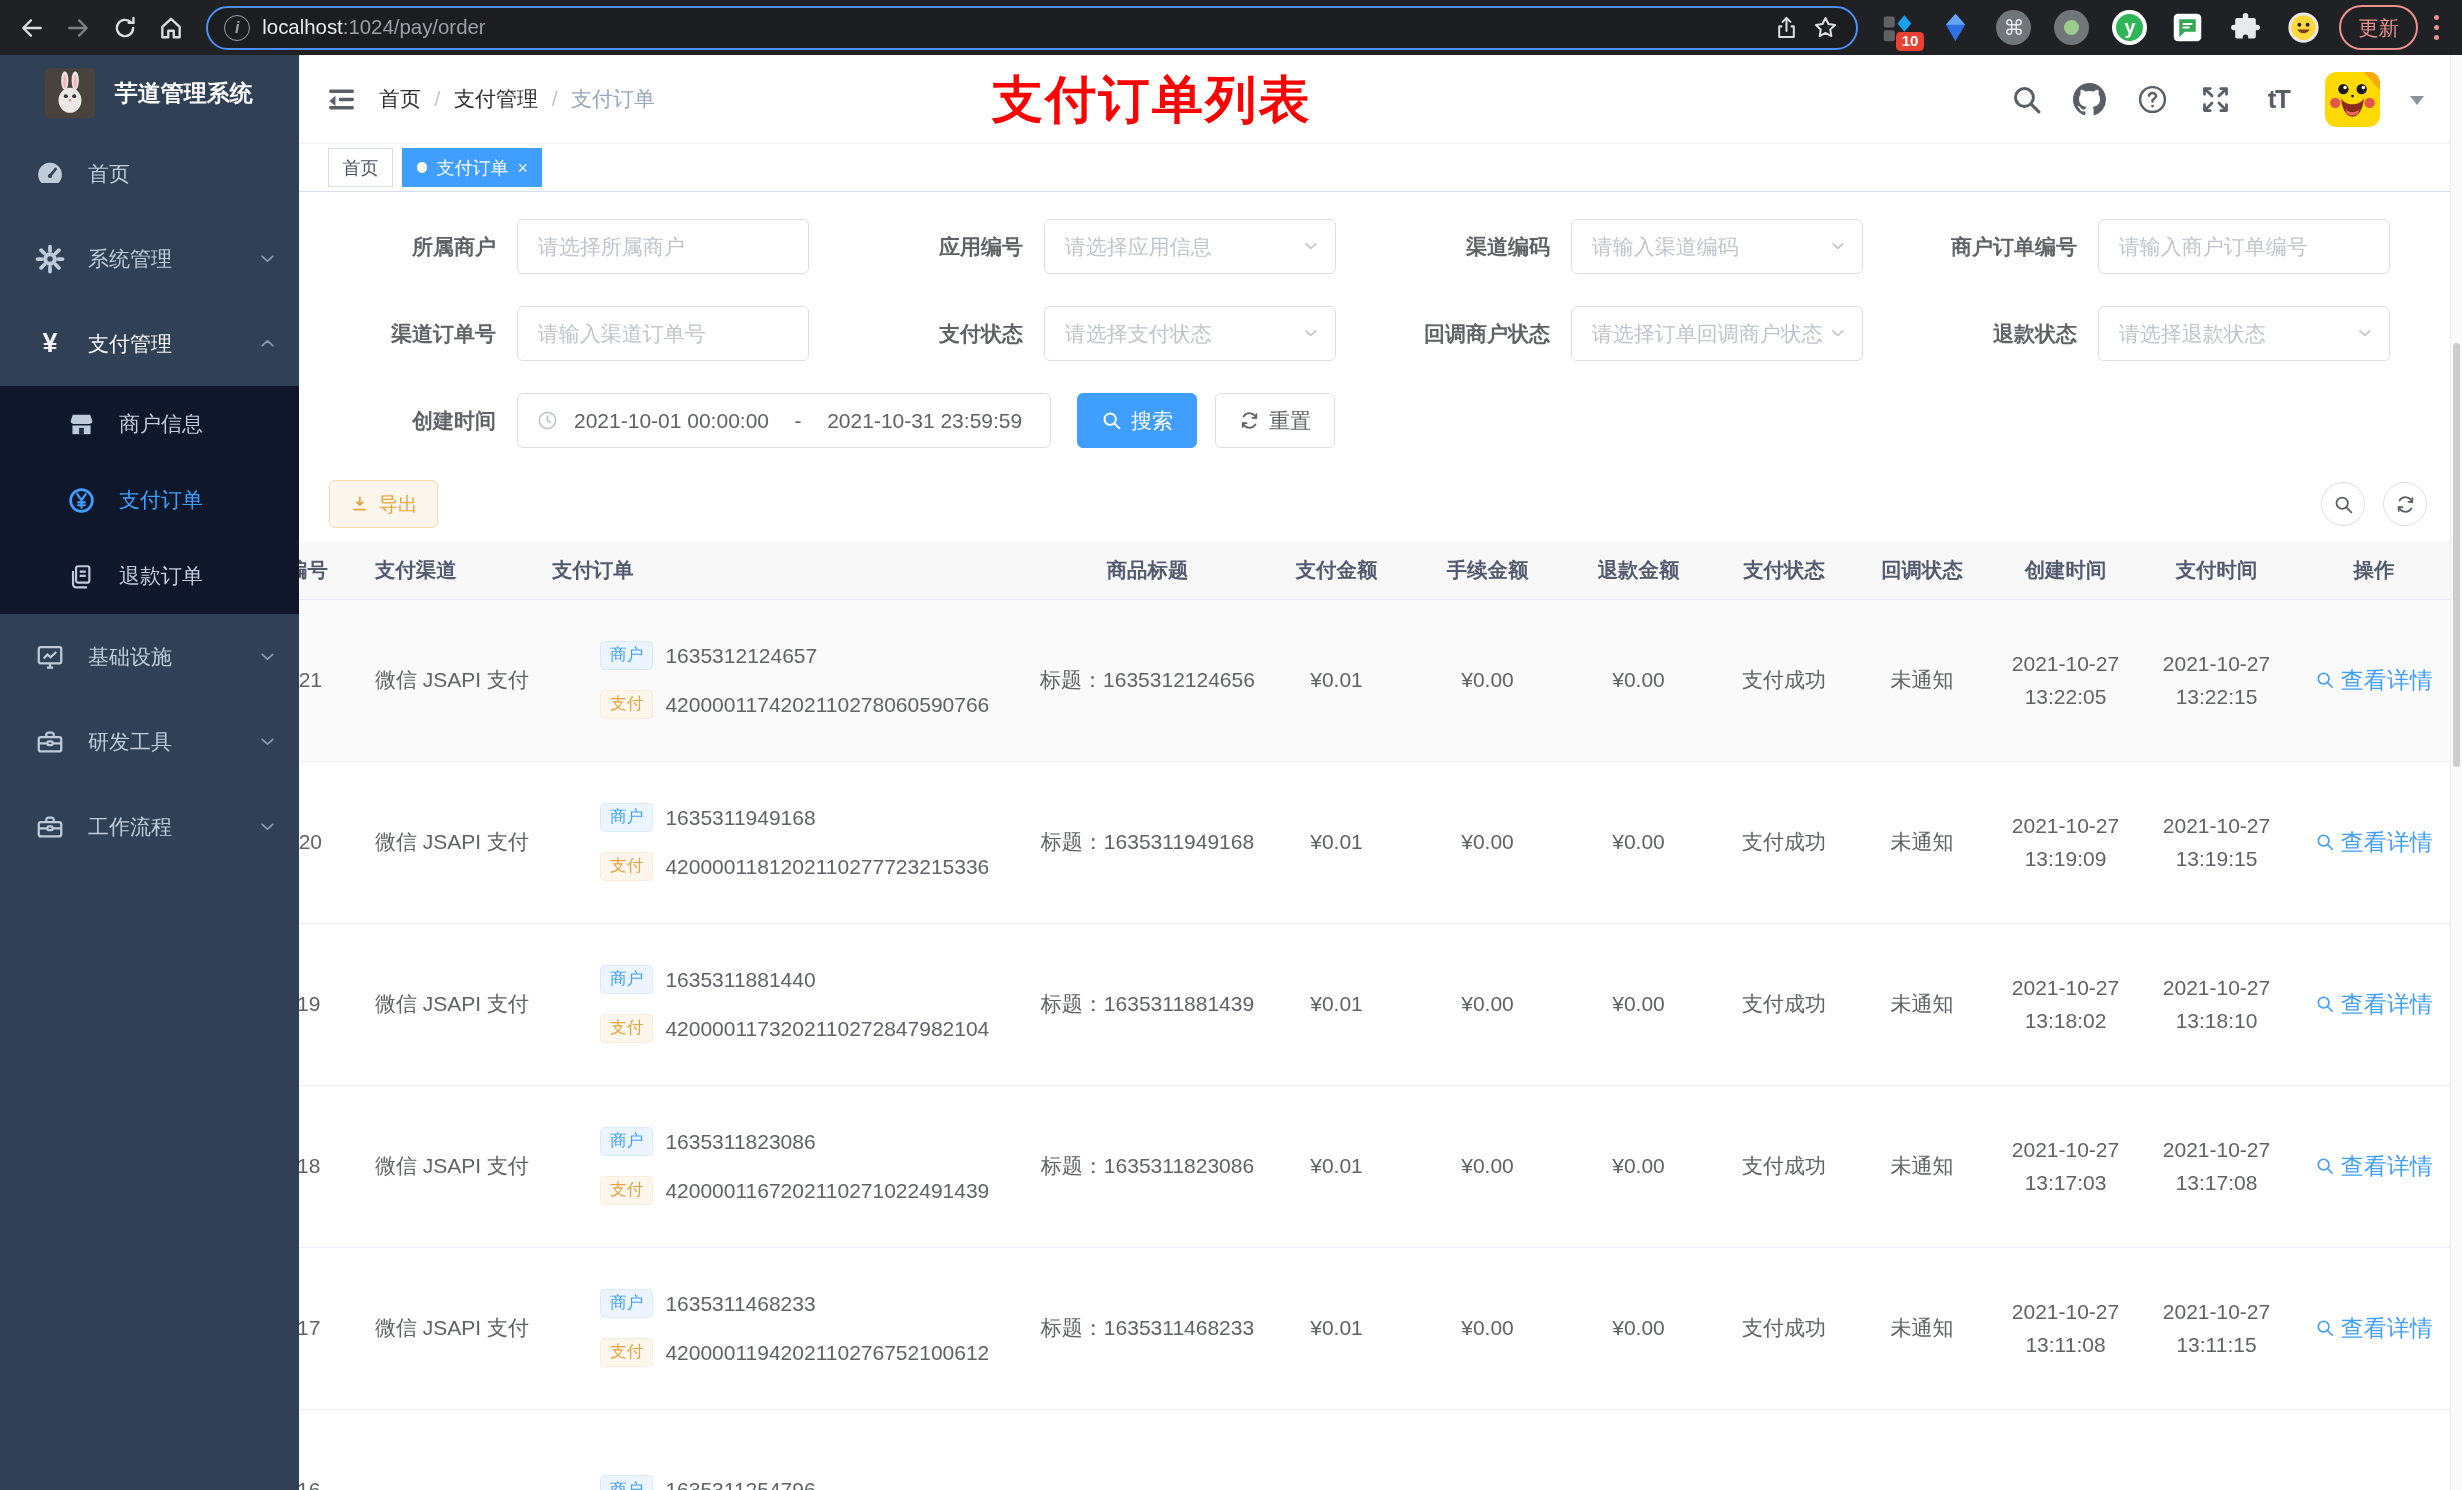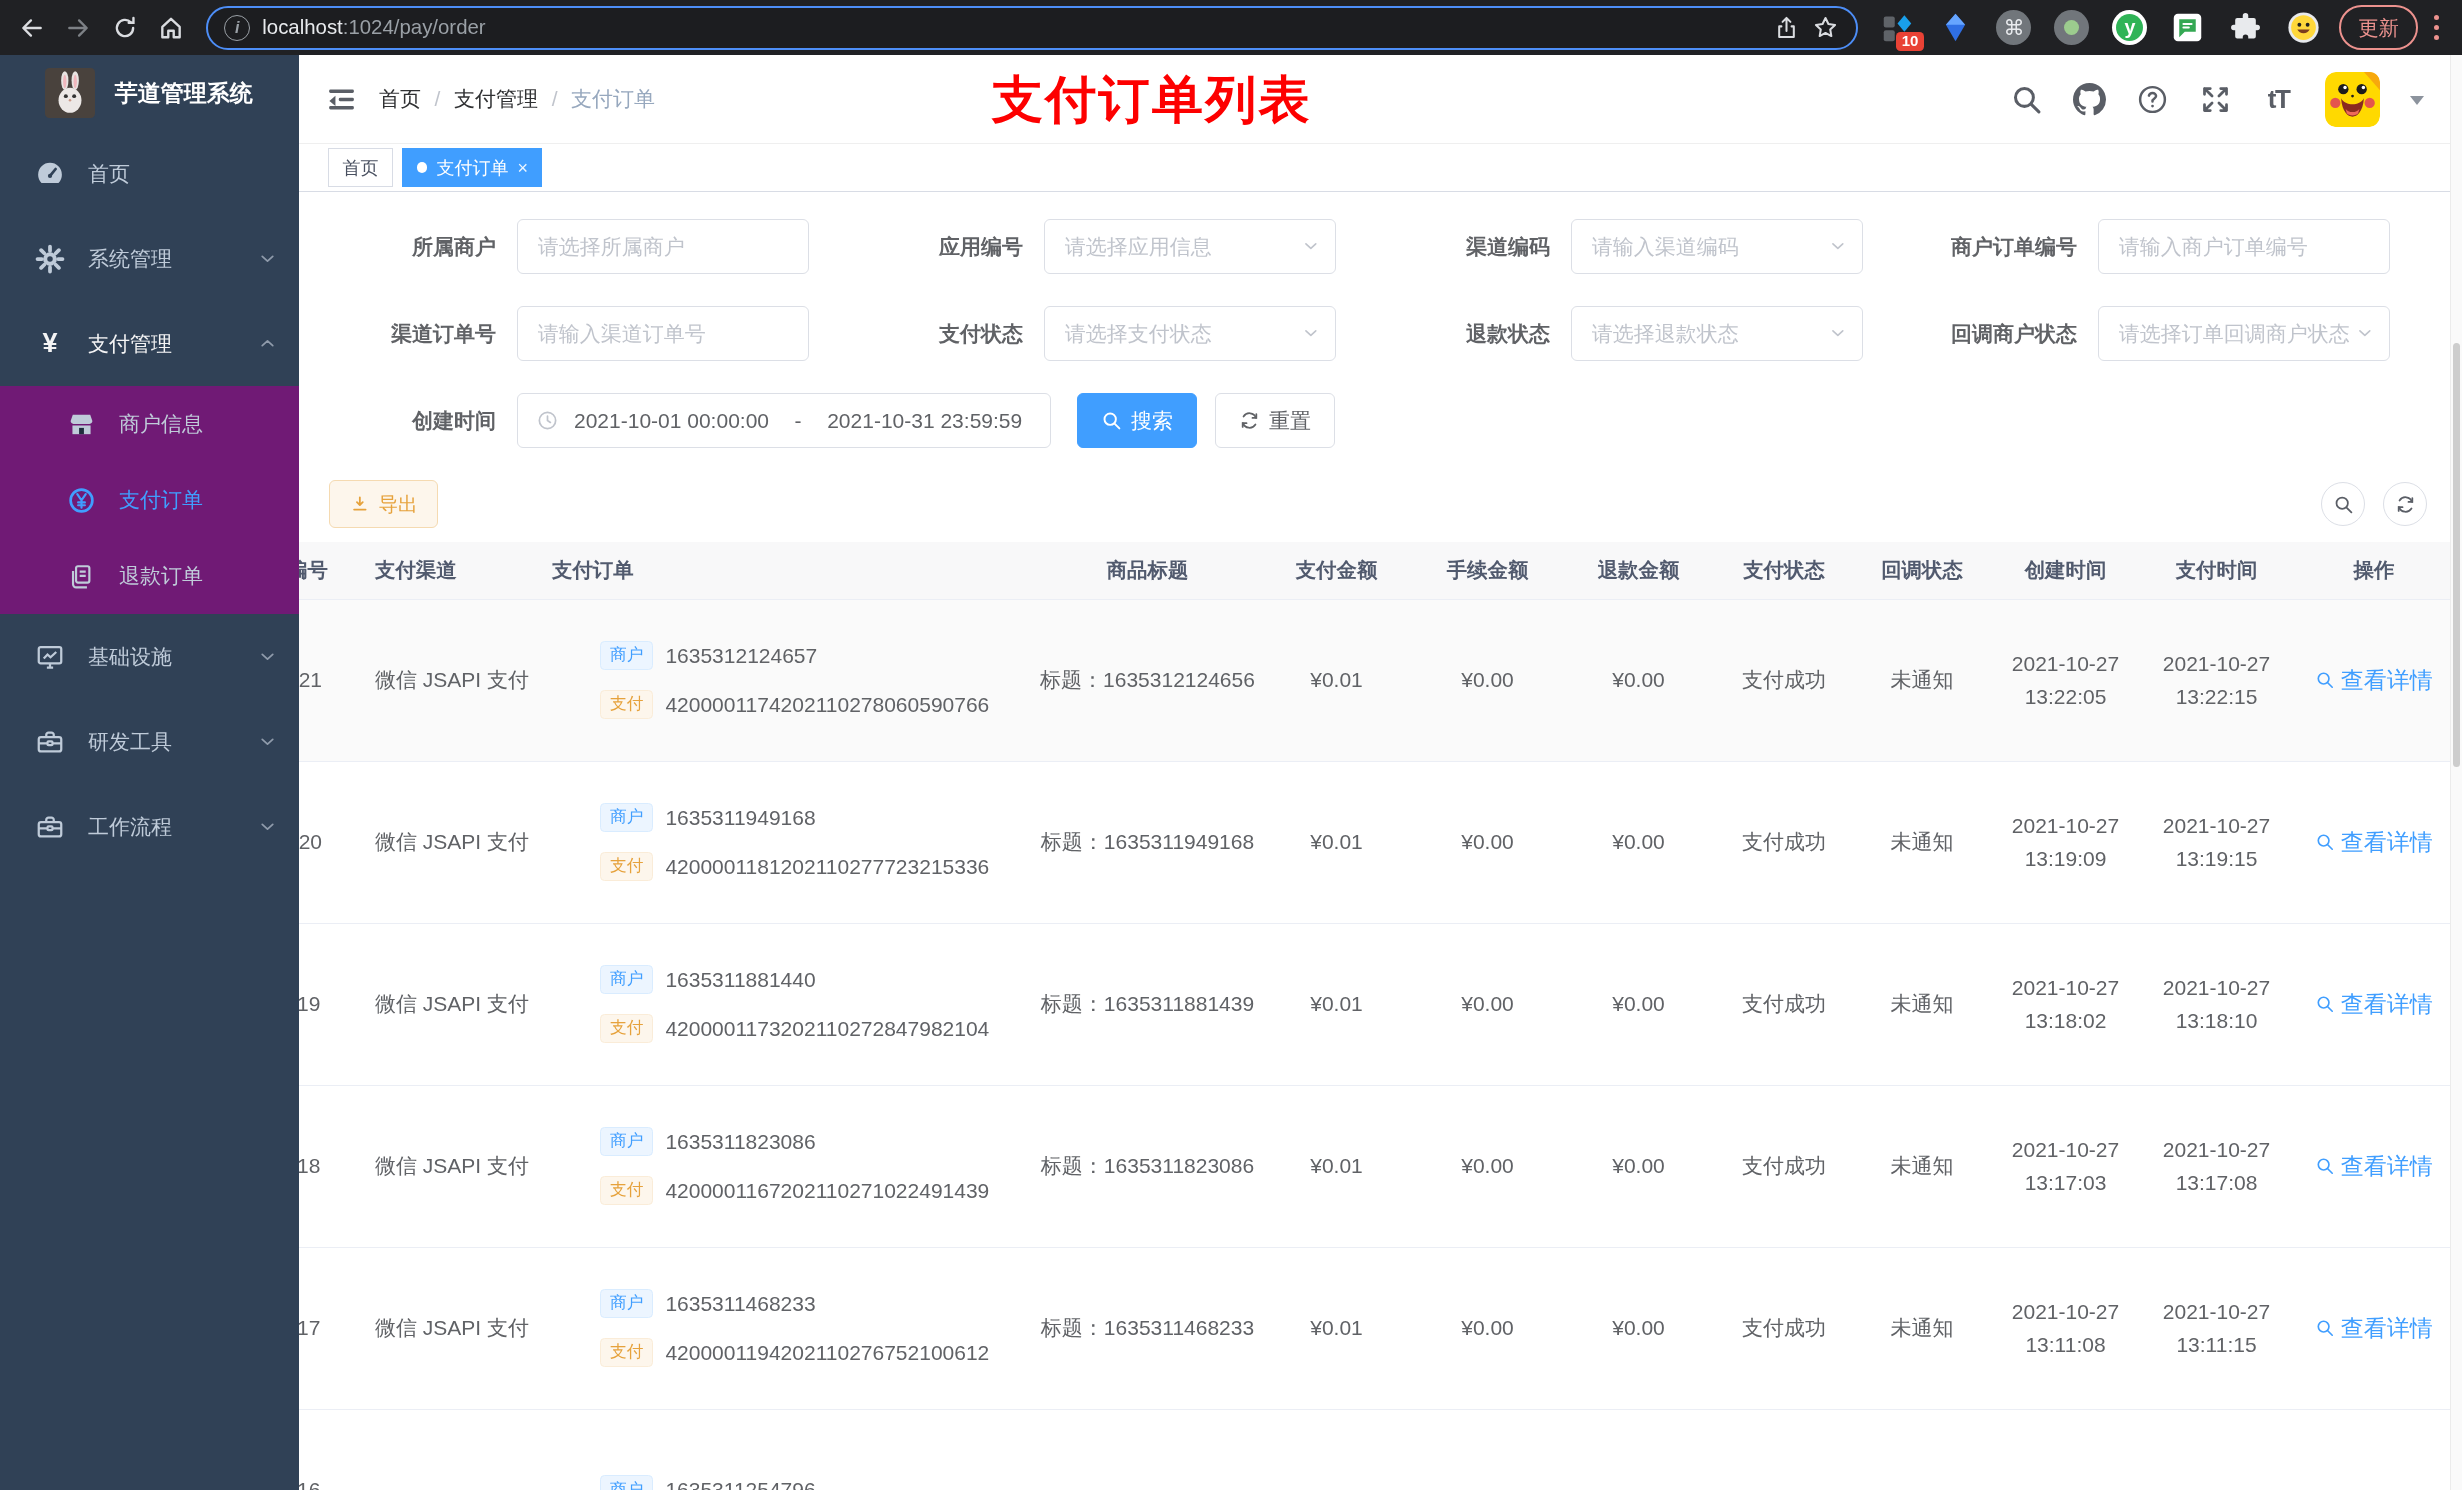--- a/index.html
+++ b/index.html
@@ -43,21 +43,21 @@
   .logo-img svg { width:100%; height:100%; display:block;}
   .logo-title { font-size:23px; font-weight:700; color:#fff; white-space:nowrap;}
   .menu-item { height:85px; display:flex; align-items:center; padding:0 21px 0 35px; font-size:21px; color:#bfcbd9; cursor:pointer;}
   .menu-item .mi-icon { width:30px; height:30px; margin-right:23px; flex:none; display:grid; place-items:center;}
   .mi-icon svg { width:100%; height:100%; }
   .yen-glyph { font-size:27px; font-weight:700; line-height:1;}
   .menu-item .label { flex:1; white-space:nowrap;}
   .chev { width:21px; height:21px; color:#8f9bab; flex:none;}
   .chev svg { width:100%; height:100%;}
   .menu-item.active-trail { color:#f4f4f5; }
-  .submenu { background:#701a75; }
+  .submenu { background:#0f172a; }
   .sub-item { height:76px; display:flex; align-items:center; padding-left:67px; font-size:21px; color:#bfcbd9; cursor:pointer;}
   .sub-item .mi-icon { width:29px; height:29px; margin-right:23px; flex:none;}
   .sub-item.active { color:#409eff; }
 
   
   .main { flex:1; display:flex; flex-direction:column; min-width:0; background:#fff;}
   .navbar { height:89px; display:flex; align-items:center; padding:0 38px 0 26px; position:relative; border-bottom:0.8px solid #efefef;}
   .hamburger { width:33px; height:33px; color:#5a5e66; margin-right:21px; cursor:pointer; flex:none;}
   .hamburger svg { width:100%; height:100%; }
   .breadcrumb { display:flex; align-items:center; gap:13.6px; font-size:21px; color:#303133; white-space:nowrap;}
@@ -502,32 +502,32 @@
           <div class="ffield">
             <label class="flabel">支付状态</label>
             <div class="fctrl">
               <input class="fin" placeholder="请选择支付状态" style="">
               <span class="sel-arrow"><svg viewBox="0 0 24 24" fill="none" stroke="currentColor" stroke-width="2" stroke-linecap="round" stroke-linejoin="round">
                     <path d="M6 9.5l6 5.5 6-5.5"></path>
                   </svg></span>
             </div>
           </div>
           <div class="ffield">
+            <label class="flabel">回调商户状态</label>
+            <div class="fctrl">
+              <input class="fin" placeholder="请选择订单回调商户状态" style="">
+              <span class="sel-arrow"><svg viewBox="0 0 24 24" fill="none" stroke="currentColor" stroke-width="2" stroke-linecap="round" stroke-linejoin="round">
+                    <path d="M6 9.5l6 5.5 6-5.5"></path>
+                  </svg></span>
+            </div>
+          </div>
+          <div class="ffield">
             <label class="flabel">退款状态</label>
             <div class="fctrl">
               <input class="fin" placeholder="请选择退款状态" style="">
-              <span class="sel-arrow"><svg viewBox="0 0 24 24" fill="none" stroke="currentColor" stroke-width="2" stroke-linecap="round" stroke-linejoin="round">
-                    <path d="M6 9.5l6 5.5 6-5.5"></path>
-                  </svg></span>
-            </div>
-          </div>
-          <div class="ffield">
-            <label class="flabel">回调商户状态</label>
-            <div class="fctrl">
-              <input class="fin" placeholder="请选择订单回调商户状态" style="">
               <span class="sel-arrow"><svg viewBox="0 0 24 24" fill="none" stroke="currentColor" stroke-width="2" stroke-linecap="round" stroke-linejoin="round">
                     <path d="M6 9.5l6 5.5 6-5.5"></path>
                   </svg></span>
             </div>
           </div>
         </div>
 
         <div class="frow">
           <div class="ffield">
             <label class="flabel">创建时间</label>

